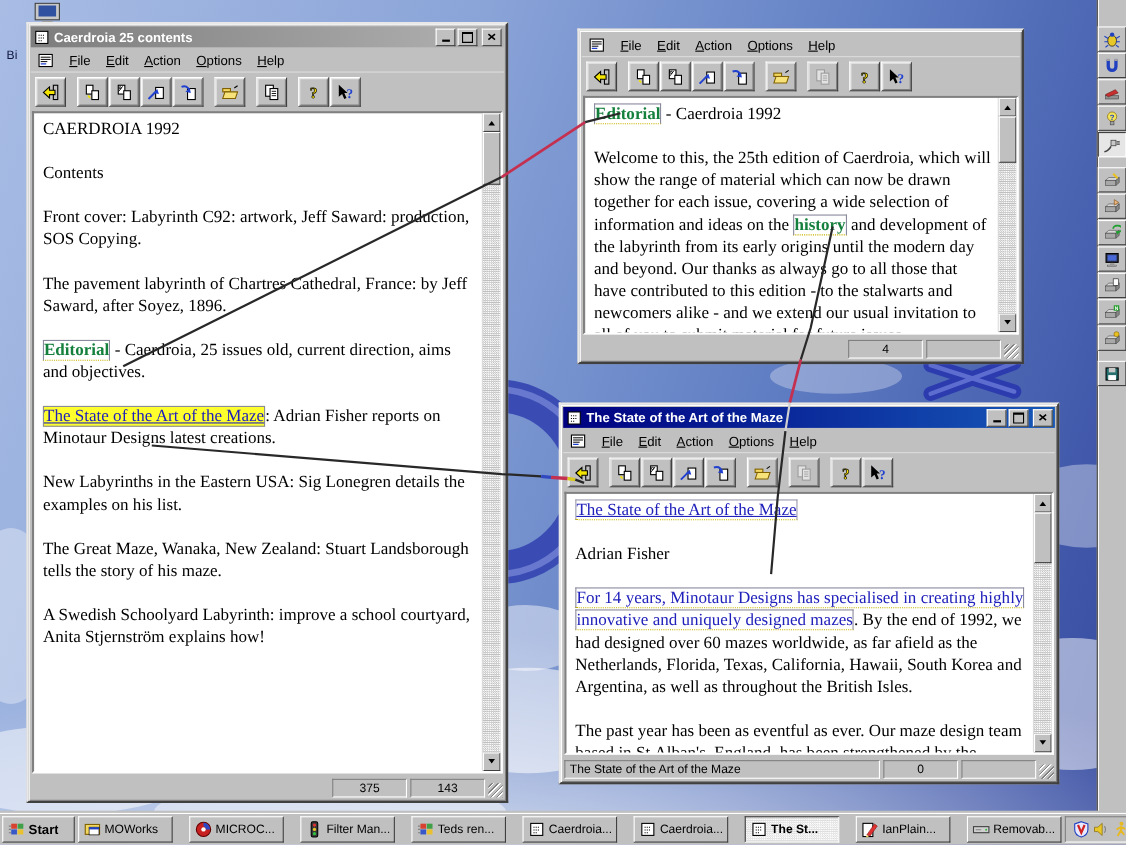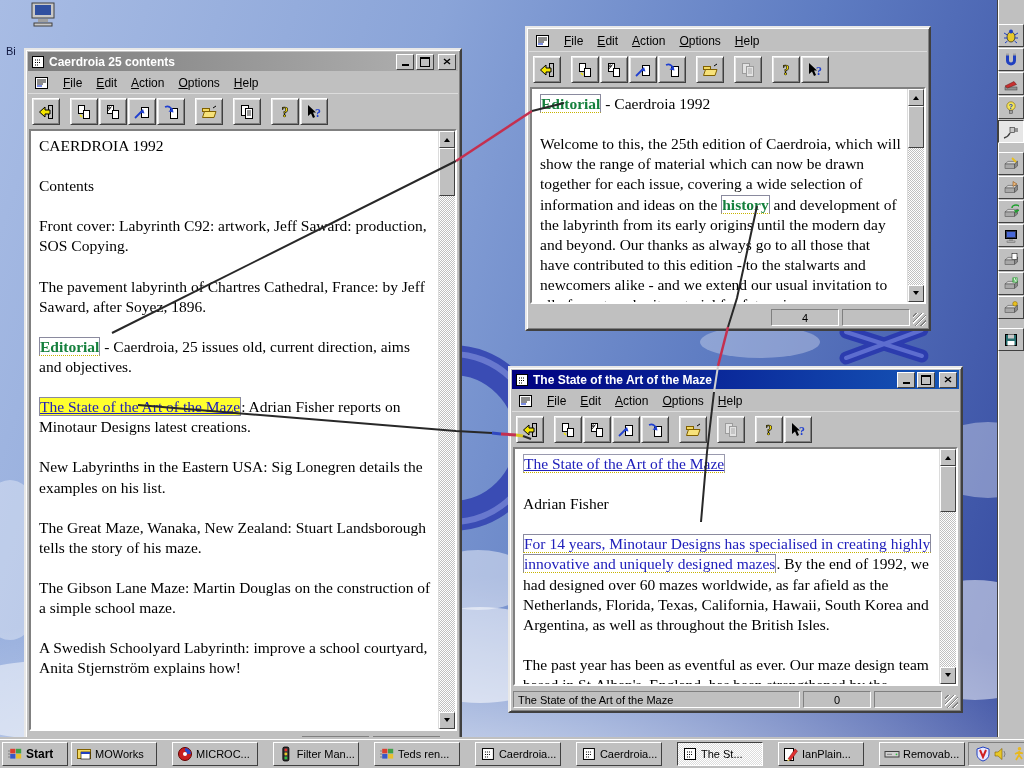--- a/index.html
+++ b/index.html
@@ -13,21 +13,21 @@
   svg.ic{width:16px;height:16px;display:block;}
   
   .deco{position:absolute;left:0;top:0;z-index:0;pointer-events:none;}
   .desk-label{position:absolute;left:6px;top:45px;font-size:11px;color:#101840;z-index:1;}
   .mini-pc{position:absolute;left:28px;top:2px;z-index:1;}
   
   .win{position:absolute;z-index:10;background:#c0c0c0;
        border:2px solid;border-color:#e8e8e8 #404040 #404040 #e8e8e8;
        box-shadow:inset 1px 1px 0 #fff, inset -1px -1px 0 #808080;
        padding:2px;display:flex;flex-direction:column;}
-  .w1{left:24px;top:20px;width:430px;height:702px;margin-top:28px;}
+  .w1{left:24px;top:20px;width:430px;height:702px;}
   .w2{left:525px;top:26px;width:398px;height:297px;}
   .w3{left:508px;top:366px;width:447px;height:339px;}
   .titlebar{height:19px;flex:0 0 19px;display:flex;align-items:center;gap:3px;padding:0 2px;margin-bottom:1px;}
   .titlebar.active{background:linear-gradient(90deg,#000080,#1658b8);}
   .titlebar.inactive{background:linear-gradient(90deg,#7d7d7d,#b2b2b2);}
   .title{flex:1;color:#fff;font-weight:bold;font-size:12px;white-space:nowrap;overflow:hidden;}
   .title-ic{width:16px;height:16px;}
   .tb-ctrls{display:flex;gap:2px;}
   .cbtn{width:16px;height:14px;background:#c0c0c0;border:1px solid;border-color:#fff #404040 #404040 #fff;
         display:flex;align-items:center;justify-content:center;}
@@ -86,21 +86,21 @@
   .sbtn.pressed{border-color:#404040 #fff #fff #404040;background:#e6e6e6;}
   .sgap{height:7px;flex:0 0 7px;}
   
   .taskbar{position:absolute;left:0;right:0;bottom:0;height:28px;z-index:100;background:#c0c0c0;
            border-top:1px solid #fff;box-shadow:0 -2px 0 #c0c0c0;
            display:flex;align-items:center;gap:3px;padding:0 2px;}
   .task-btn{height:22px;display:flex;align-items:center;gap:3px;padding:0 4px;background:#c0c0c0;
             border:1px solid;border-color:#fff #404040 #404040 #fff;font-size:11px;
             overflow:hidden;white-space:nowrap;flex:0 0 auto;width:76px;}
   .task-btn .tlabel{overflow:hidden;}
-  .task-btn.pressed{border-color:#404040 #fff #fff #404040;font-weight:normal;
+  .task-btn.pressed{border-color:#404040 #fff #fff #404040;font-weight:bold;
             background-image:conic-gradient(#fff 25%,#dcdcdc 0 50%,#fff 0 75%,#dcdcdc 0);
             background-size:2px 2px;}
   .start-btn{width:56px;font-weight:bold;font-size:12px;}
   .tray{margin-left:auto;height:22px;width:128px;flex:0 0 auto;display:flex;align-items:center;gap:2px;
         padding:0 6px;border:1px solid;border-color:#808080 #fff #fff #808080;font-size:10px;}
   .tray-ic{display:block;}
   .tray-time{margin-left:auto;}
 </style>
 </head>
 <body>
@@ -390,21 +390,20 @@
   <div class="client">
     <div class="content">
         <div class="para"><span class="run plain">CAERDROIA 1992</span></div>
         <div class="para"><span class="run plain">Contents</span></div>
         <div class="para"><span class="run plain">Front cover: Labyrinth C92: artwork, Jeff Saward: production, SOS Copying.</span></div>
         <div class="para"><span class="run plain">The pavement labyrinth of Chartres Cathedral, France: by Jeff Saward, after Soyez, 1896.</span></div>
         <div class="para"><span class="run linkbox">Editorial</span><span class="run plain"> - Caerdroia, 25 issues old, current direction, aims and objectives.</span></div>
         <div class="para"><span class="run linkhl">The State of the Art of the Maze</span><span class="run plain">: Adrian Fisher reports on Minotaur Designs latest creations.</span></div>
         <div class="para"><span class="run plain">New Labyrinths in the Eastern USA: Sig Lonegren details the examples on his list.</span></div>
         <div class="para"><span class="run plain">The Great Maze, Wanaka, New Zealand: Stuart Landsborough tells the story of his maze.</span></div>
-        <div class="para"><span class="run plain">The Gibson Lane Maze: Martin Douglas on the construction of a simple school maze.</span></div>
         <div class="para"><span class="run plain">A Swedish Schoolyard Labyrinth: improve a school courtyard, Anita Stjernström explains how!</span></div>
       </div>
     <div class="vscroll">
       <div class="sb-btn">
           <span class="arr-up"></span>
         </div>
       <div class="sb-track">
           <div class="sb-thumb"></div>
         </div>
       <div class="sb-btn">

